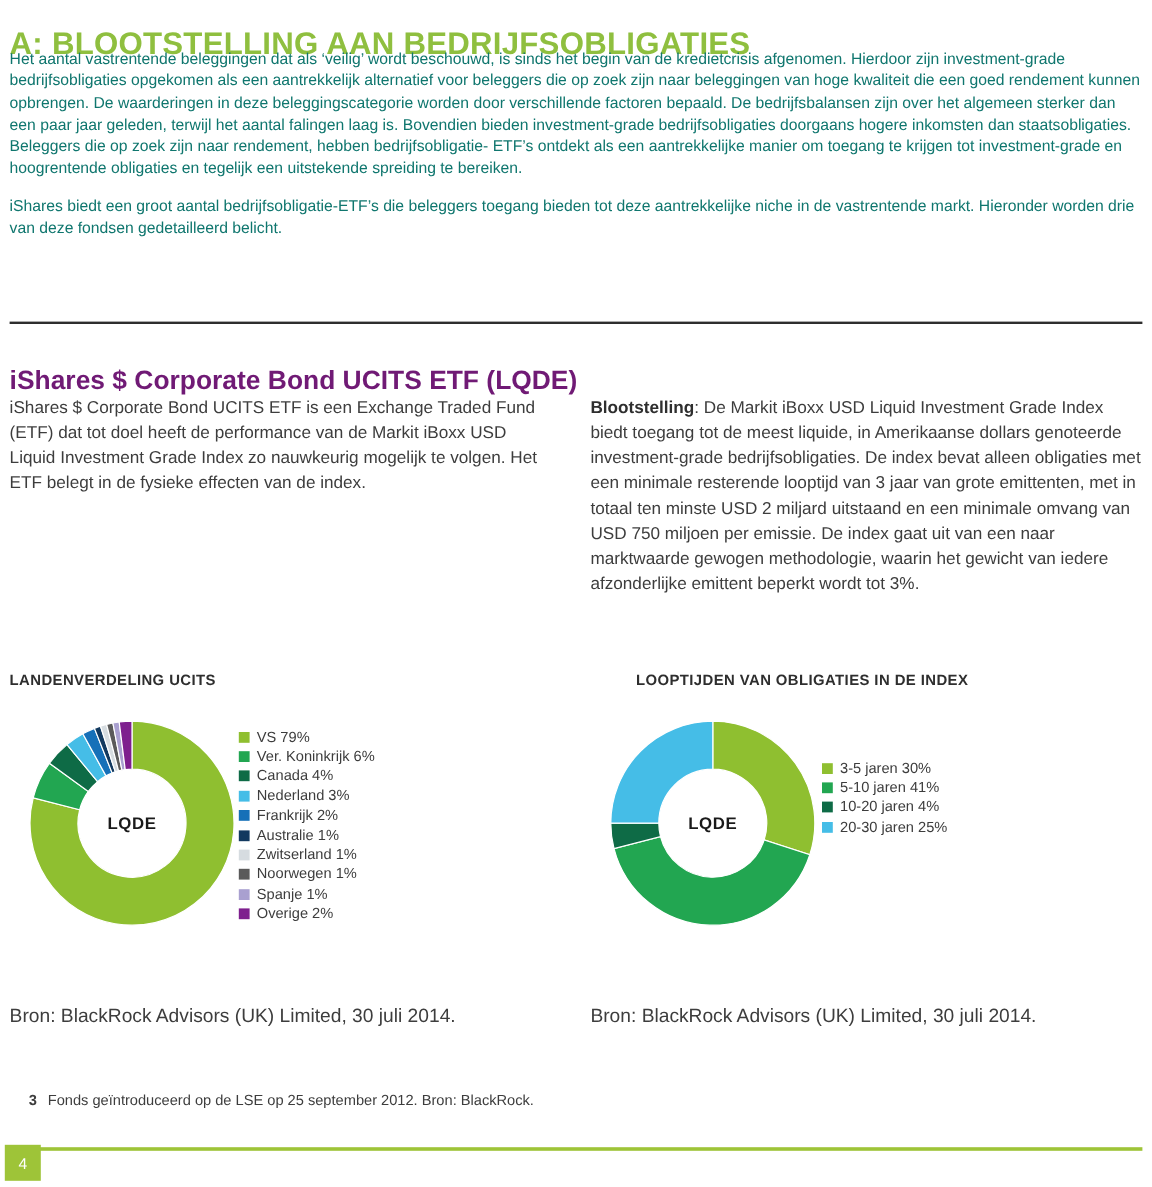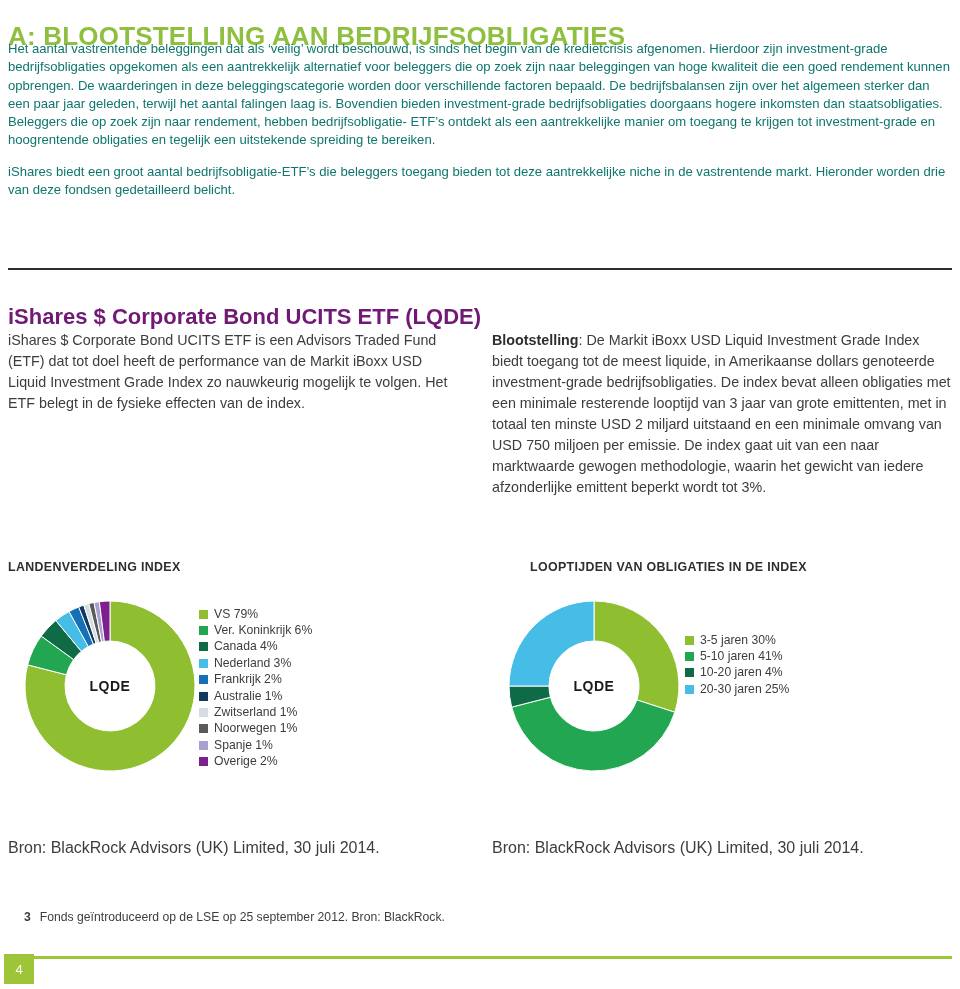--- a/index.html
+++ b/index.html
@@ -138,28 +138,28 @@
   <div class="intro">
     <p>Het aantal vastrentende beleggingen dat als ‘veilig’ wordt beschouwd, is sinds het begin van de kredietcrisis afgenomen. Hierdoor zijn investment-grade bedrijfsobligaties opgekomen als een aantrekkelijk alternatief voor beleggers die op zoek zijn naar beleggingen van hoge kwaliteit die een goed rendement kunnen opbrengen. De waarderingen in deze beleggingscategorie worden door verschillende factoren bepaald. De bedrijfsbalansen zijn over het algemeen sterker dan een paar jaar geleden, terwijl het aantal falingen laag is. Bovendien bieden investment-grade bedrijfsobligaties doorgaans hogere inkomsten dan staatsobligaties. Beleggers die op zoek zijn naar rendement, hebben bedrijfsobligatie- ETF’s ontdekt als een aantrekkelijke manier om toegang te krijgen tot investment-grade en hoogrentende obligaties en tegelijk een uitstekende spreiding te bereiken.</p>
     <p>iShares biedt een groot aantal bedrijfsobligatie-ETF’s die beleggers toegang bieden tot deze aantrekkelijke niche in de vastrentende markt. Hieronder worden drie van deze fondsen gedetailleerd belicht.</p>
   </div>
 
   <div class="rule-dark" style="top:268px;"></div>
 
   <h2 class="fund-heading">iShares $ Corporate Bond UCITS ETF (LQDE)</h2>
 
   <div class="col-left">
-    <span>iShares $ Corporate Bond UCITS ETF is een Advisors Traded Fund (ETF) dat tot doel heeft de performance van de Markit iBoxx USD Liquid Investment Grade Index zo nauwkeurig mogelijk te volgen. Het ETF belegt in de fysieke effecten van de index.</span>
+    <span>iShares $ Corporate Bond UCITS ETF is een Exchange Traded Fund (ETF) dat tot doel heeft de performance van de Markit iBoxx USD Liquid Investment Grade Index zo nauwkeurig mogelijk te volgen. Het ETF belegt in de fysieke effecten van de index.</span>
   </div>
 
   <div class="col-right">
     <b>Blootstelling</b><span>: De Markit iBoxx USD Liquid Investment Grade Index biedt toegang tot de meest liquide, in Amerikaanse dollars genoteerde investment-grade bedrijfsobligaties. De index bevat alleen obligaties met een minimale resterende looptijd van 3 jaar van grote emittenten, met in totaal ten minste USD 2 miljard uitstaand en een minimale omvang van USD 750 miljoen per emissie. De index gaat uit van een naar marktwaarde gewogen methodologie, waarin het gewicht van iedere afzonderlijke emittent beperkt wordt tot 3%.</span>
   </div>
 
-  <div class="chart-header" id="hdr-left">LANDENVERDELING INDEX</div>
+  <div class="chart-header" id="hdr-left">LANDENVERDELING UCITS</div>
   <div class="chart-header" id="hdr-right">LOOPTIJDEN VAN OBLIGATIES IN DE INDEX</div>
 
   <div class="donut-wrap" id="donut-left">
     <svg class="donut-svg" viewBox="0 0 176 176">
         <path d="M 88 3 A 85 85 0 1 1 5.670431304066355 66.86135959098732 L 44.4137577492116 76.80895507758153 A 45 45 0 1 0 88 43 Z" fill="#8FBF30" stroke="#ffffff" stroke-width="1"></path>
         <path d="M 5.670431304066355 66.86135959098732 A 85 85 0 0 1 19.23355547812949 38.03825355513976 L 51.59423525312737 61.549663646838695 A 45 45 0 0 0 44.4137577492116 76.80895507758153 Z" fill="#22A651" stroke="#ffffff" stroke-width="1"></path>
         <path d="M 19.23355547812949 38.03825355513976 A 85 85 0 0 1 33.81896087136139 22.506374364057905 L 59.31592046130897 53.32690407508948 A 45 45 0 0 0 51.59423525312737 61.549663646838695 Z" fill="#0E6B46" stroke="#ffffff" stroke-width="1"></path>
         <path d="M 33.81896087136139 22.506374364057905 A 85 85 0 0 1 47.0509377013542 13.513932196271597 L 66.32108466542282 48.566199398026136 A 45 45 0 0 0 59.31592046130897 53.32690407508948 Z" fill="#45BDE7" stroke="#ffffff" stroke-width="1"></path>
         <path d="M 47.0509377013542 13.513932196271597 A 85 85 0 0 1 56.70941302180239 8.968998699498627 L 71.4343951291895 46.160058135028684 A 45 45 0 0 0 66.32108466542282 48.566199398026136 Z" fill="#1670B8" stroke="#ffffff" stroke-width="1"></path>
         <path d="M 56.70941302180239 8.968998699498627 A 85 85 0 0 1 61.73355547812946 7.160196114911955 L 74.09423525312737 45.20245676671809 A 45 45 0 0 0 71.4343951291895 46.160058135028684 Z" fill="#12395F" stroke="#ffffff" stroke-width="1"></path>

